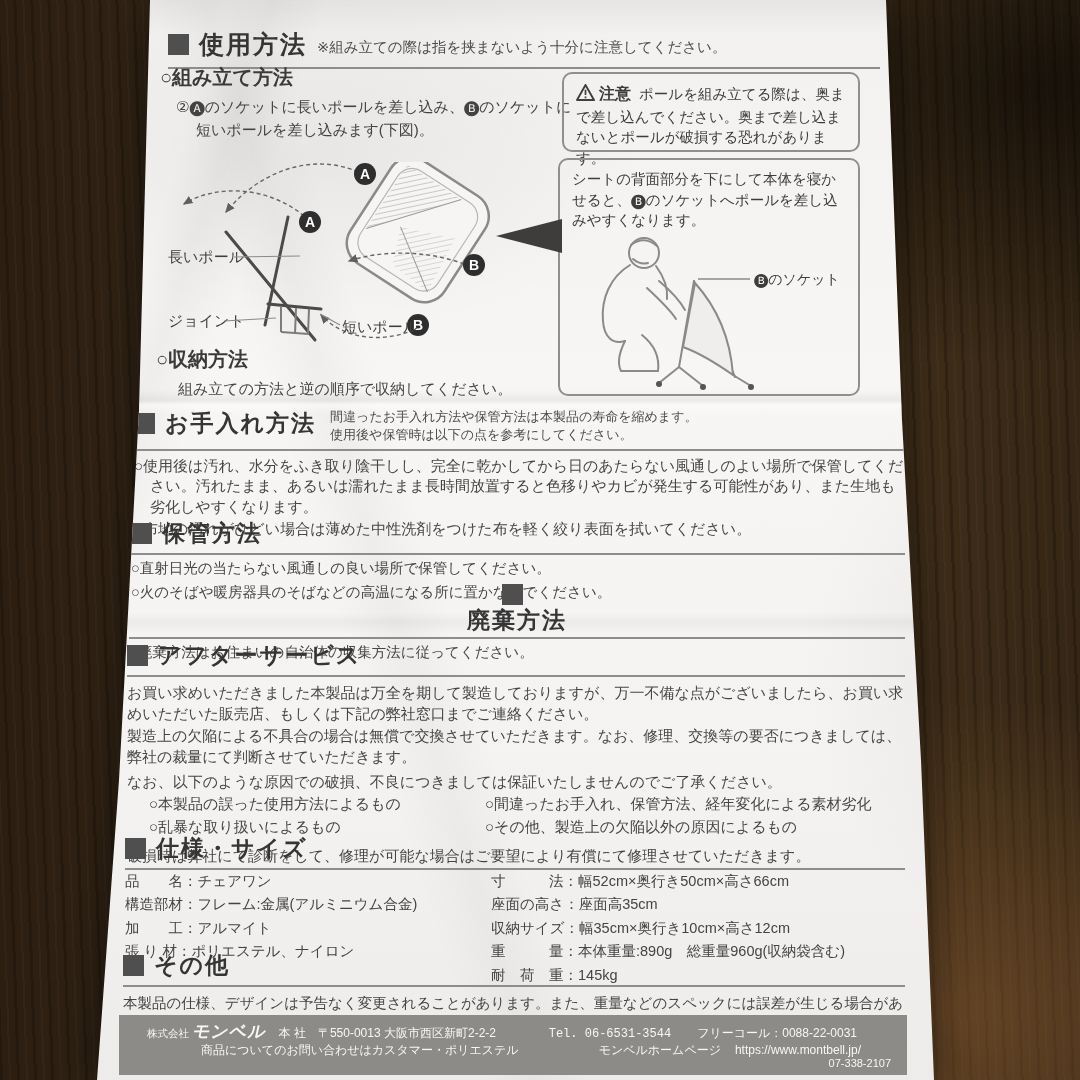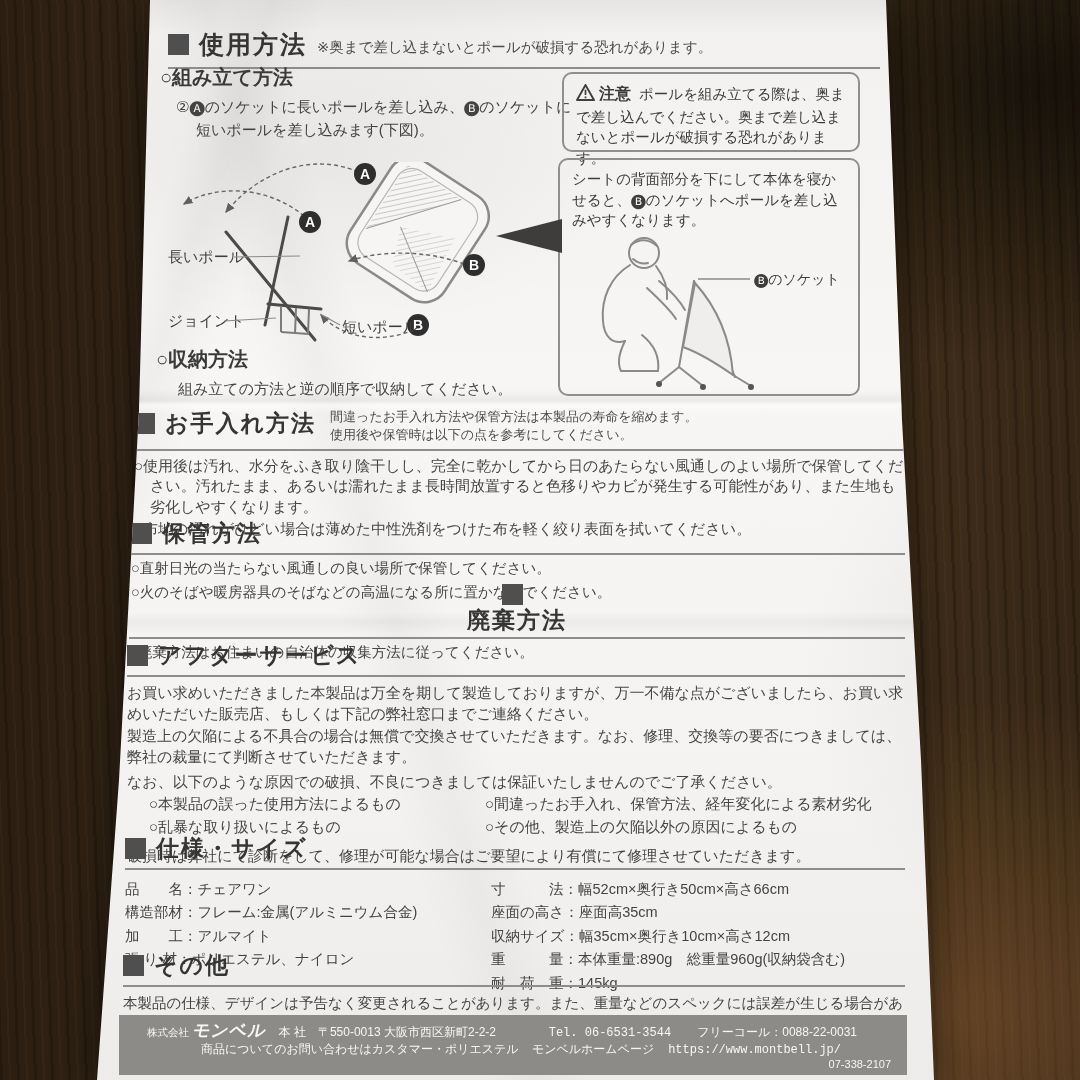--- a/index.html
+++ b/index.html
@@ -39,21 +39,21 @@
   .step{text-indent:-20px;padding-left:20px;margin:3px 0;}
   .rbox{border:2px solid #8f8f8f;border-radius:10px;padding:9px 12px;font-size:14.5px;line-height:1.42;color:#3d3d3d;box-sizing:border-box;}
   .warn-tri{display:inline-block;vertical-align:-2px;margin-right:4px;}
   .warn-label{font-weight:bold;font-size:16px;margin-right:8px;}
   .blt{text-indent:-16px;padding-left:16px;margin:2px 0;}
   .body-txt{font-size:15px;line-height:1.36;color:#454545;}
   .body-sm{font-size:14.5px;line-height:1.5;color:#454545;}
   .excl-cols{display:flex;margin-left:22px;}
   .excl-col-l{width:336px;flex:0 0 auto;}
   .excl-col-r{flex:1;}
-  .spec-cols{display:flex;font-size:14.5px;line-height:1.62;color:#444;margin-top:8px;}
+  .spec-cols{display:flex;font-size:14.5px;line-height:1.62;color:#444;}
   .spec-l{width:366px;flex:0 0 auto;}
   .spec-row{display:flex;}
   .spec-label{white-space:pre;flex:0 0 auto;}
   .spec-val{white-space:pre-wrap;}
   .footer{
     background:#8d8b88;color:#f7f7f6;box-sizing:border-box;
     display:flex;flex-direction:column;justify-content:center;
     padding:5px 16px 4px 16px;font-size:12px;line-height:1.3;
   }
   .f-row{display:flex;align-items:baseline;white-space:nowrap;}
@@ -64,21 +64,21 @@
 </style>
 </head>
 <body>
 
 <div class="paper-wrap">
 <div class="paper">
 
   <div class="abs sec-head" style="left:168px;top:28px;width:712px;">
     <div class="sq"></div>
     <div class="sec-title big">使用方法</div>
-    <div class="head-note">※奥まで差し込まないとポールが破損する恐れがあります。</div>
+    <div class="head-note">※組み立ての際は指を挟まないよう十分に注意してください。</div>
   </div>
 
   <div class="abs" style="left:160px;top:64px;">
     <p class="sub-title">○組み立て方法</p>
     <div class="steps">
       <p class="step">②🅐のソケットに長いポールを差し込み、🅑のソケットに短いポールを差し込みます(下図)。</p>
     </div>
   </div>
 
   <div class="abs rbox" style="left:562px;top:72px;width:298px;height:80px;">
@@ -303,19 +303,19 @@
       <span style="margin-left:12px;"></span>
       <span class="f-company">株式会社</span>
       <span class="f-logo">モンベル</span>
       <span>本 社　〒550-0013 大阪市西区新町2-2-2</span>
       <span style="margin-left:auto;font-family:Liberation Mono, monospace;">Tel. 06-6531-3544</span>
       <span style="margin-left:26px;margin-right:34px;">フリーコール：0088-22-0031</span>
     </div>
     <div class="f-row">
       <span style="margin-left:66px;">商品についてのお問い合わせはカスタマー・ポリエステル</span>
       <span style="margin-left:auto;">モンベルホームページ</span>
-      <span style="margin-left:14px;margin-right:50px;font-family:Liberation Mono, monospace;">https://www.montbell.jp/</span>
+      <span style="margin-left:14px;margin-right:30px;">https://www.montbell.jp/</span>
     </div>
     <div class="f-code">07-338-2107</div>
   </div>
 
 </div>
 </div>
 
 </body></html>

